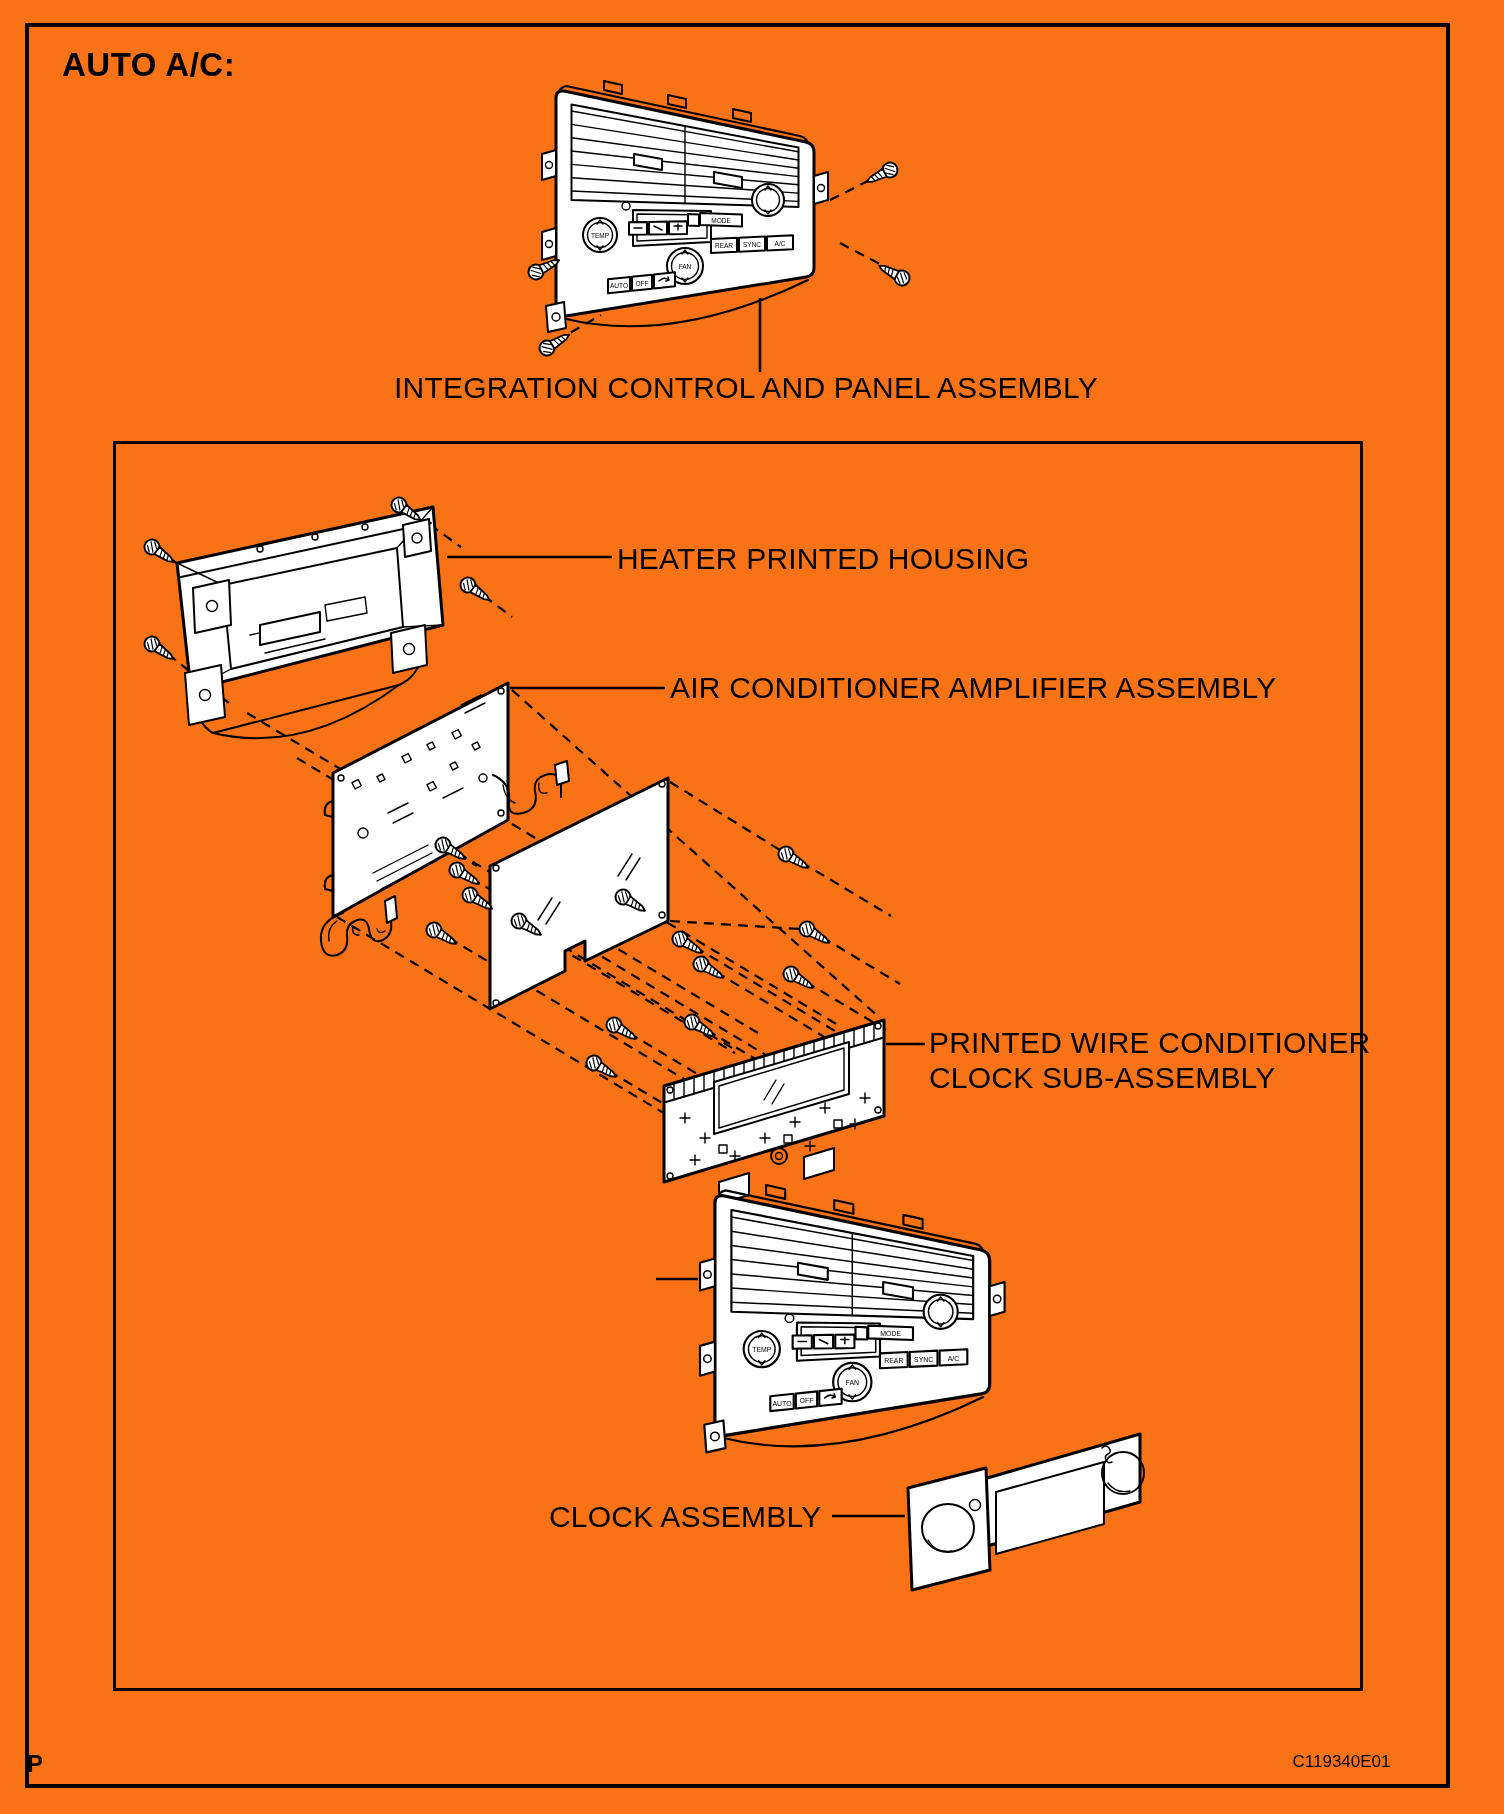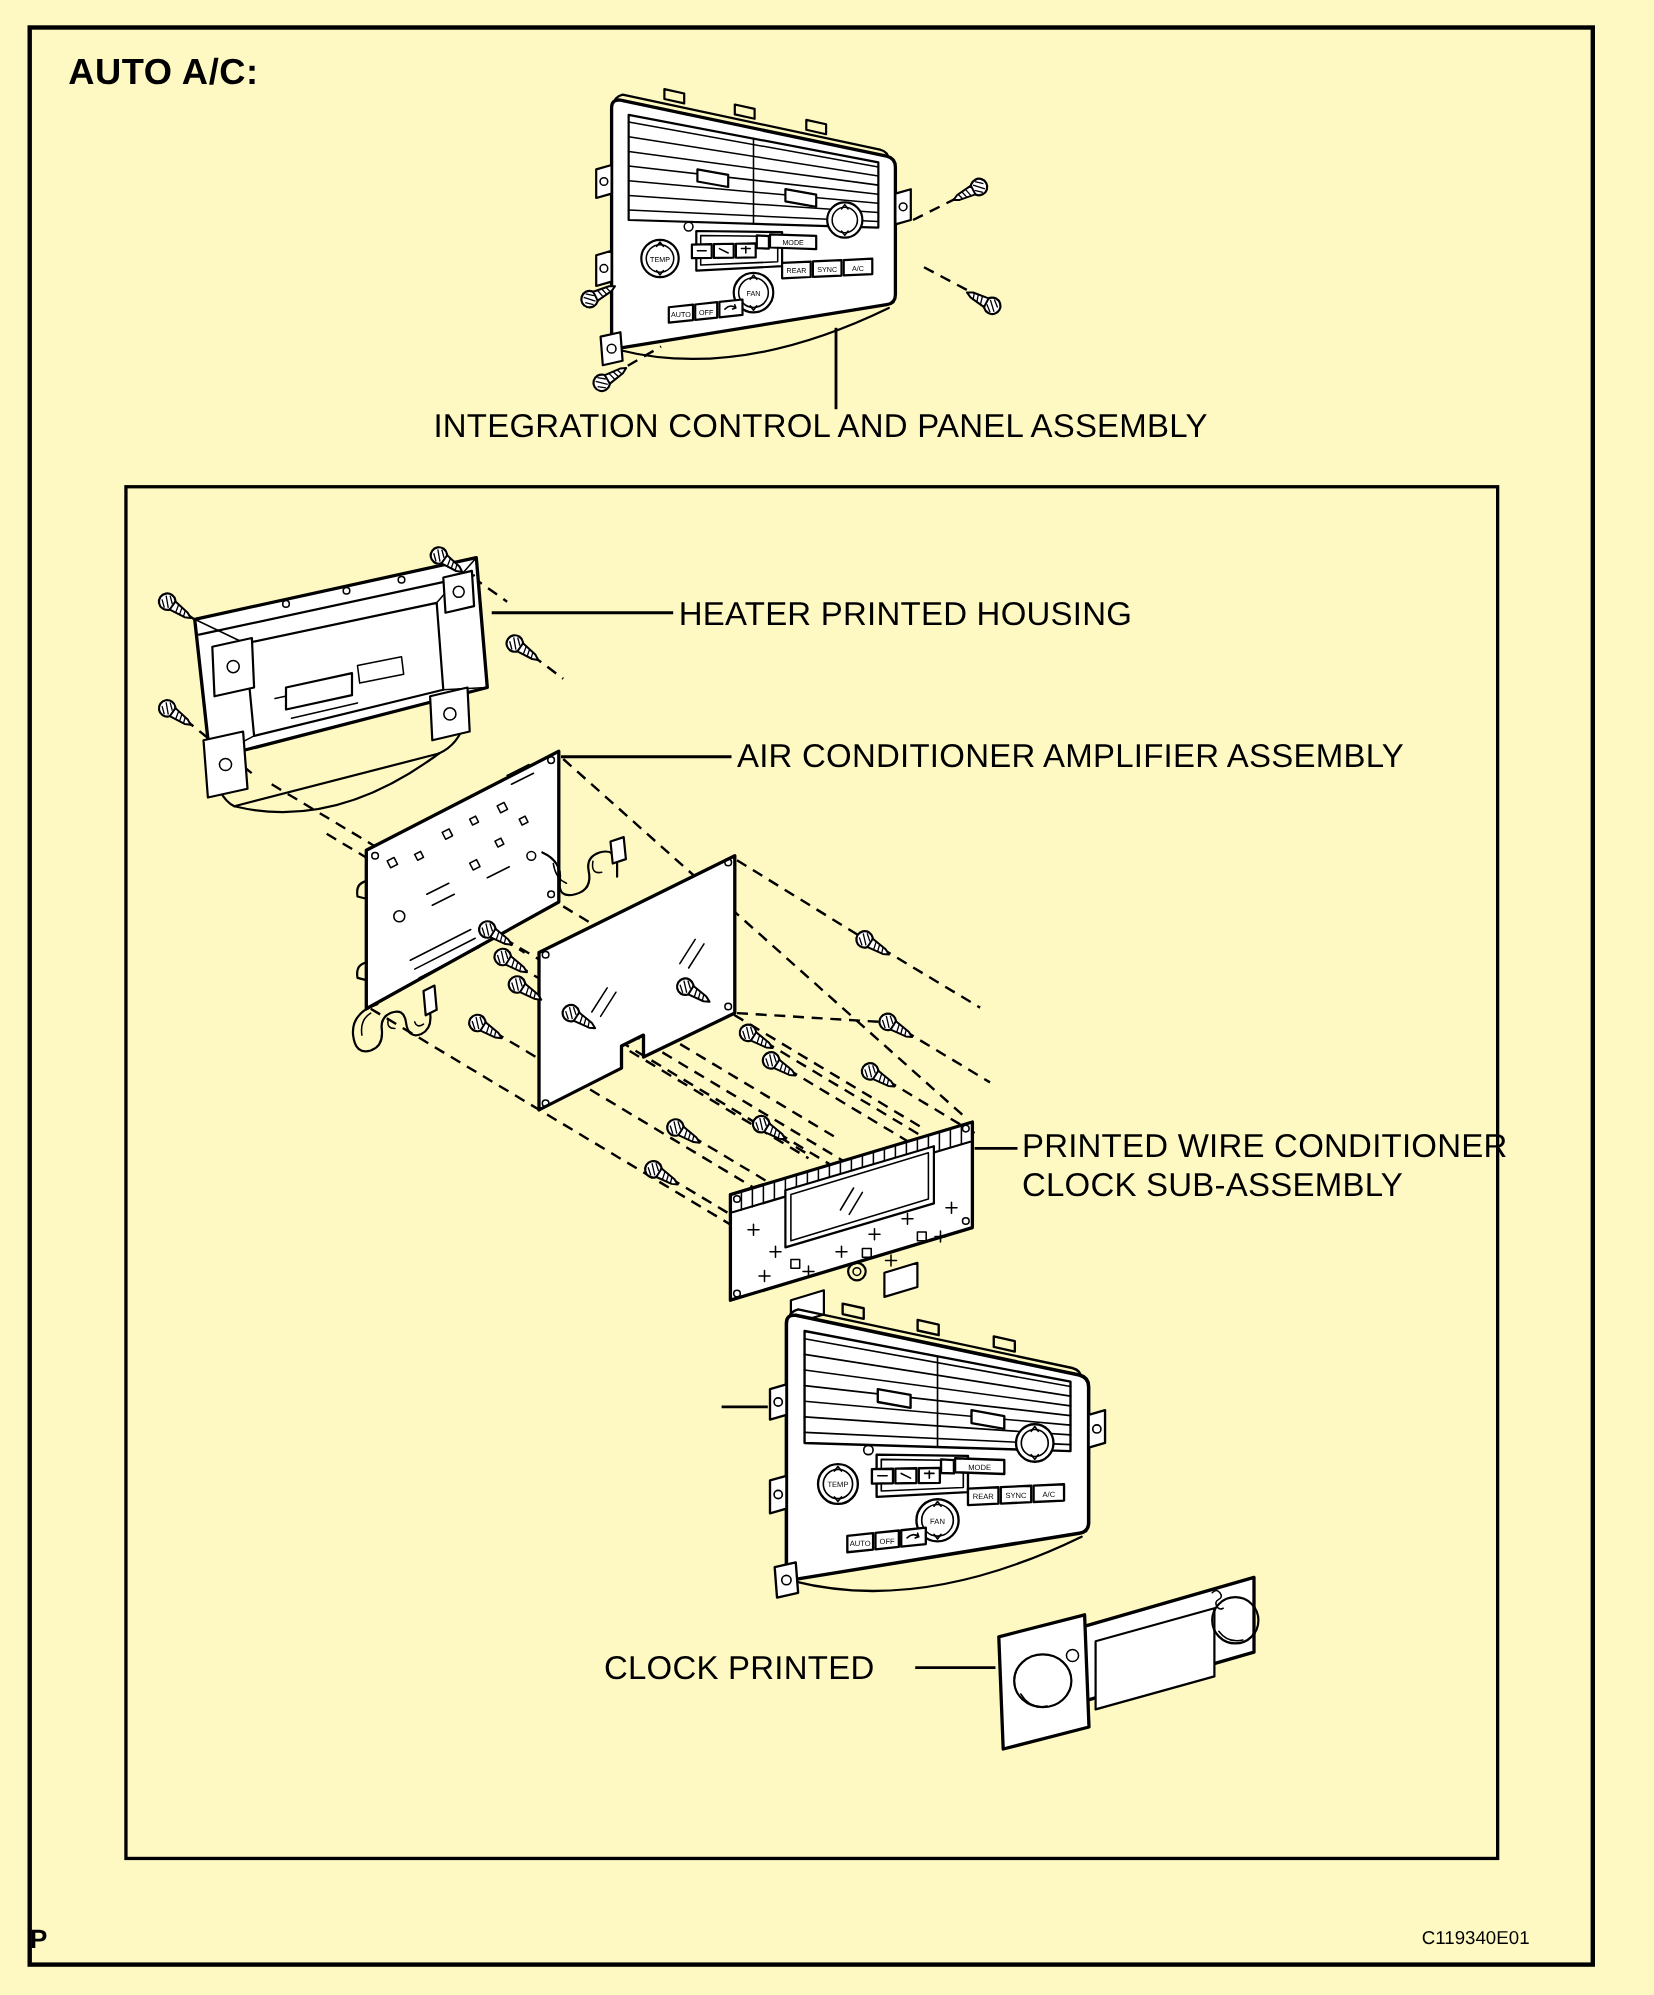--- a/index.html
+++ b/index.html
@@ -1,16 +1,16 @@
 <!DOCTYPE html>
 <html><head>
 <meta charset="utf-8">
 <style>
   html,body{margin:0;padding:0;background:#fff;}
-  #page{position:relative;width:1504px;height:1814px;background:#fef9c3;
+  #page{position:relative;width:1504px;height:1814px;background:#f97316;
         font-family:"Liberation Sans", sans-serif;color:#000;overflow:hidden;}
   #outer-border{position:absolute;left:25px;top:23px;width:1417px;height:1757px;
         border:4px solid #000;}
   #inner-box{position:absolute;left:113px;top:441px;width:1244px;height:1244px;
         border:3px solid #000;}
   .lbl{position:absolute;font-size:30px;line-height:34px;white-space:nowrap;
        letter-spacing:.2px;color:#000;}
   #page-title{position:absolute;left:62px;top:48px;font-size:33px;font-weight:bold;
        letter-spacing:.5px;}
   #figure-code{position:absolute;left:1240px;top:1752px;width:203px;text-align:center;
@@ -331,17 +331,17 @@
   <div class="lbl" style="left:394px;top:371px">INTEGRATION CONTROL AND PANEL ASSEMBLY</div>
 
   <div class="lbl" style="left:617px;top:542px">HEATER PRINTED HOUSING</div>
 
   <div class="lbl" style="left:670px;top:671px">AIR CONDITIONER AMPLIFIER ASSEMBLY</div>
 
   <div class="lbl" style="left:929px;top:1026px">PRINTED WIRE CONDITIONER</div>
   <div class="lbl" style="left:929px;top:1061px">CLOCK SUB-ASSEMBLY</div>
 
 
-  <div class="lbl" style="left:549px;top:1500px">CLOCK PRINTED</div>
+  <div class="lbl" style="left:549px;top:1500px">CLOCK ASSEMBLY</div>
 
   <div id="figure-code">C119340E01</div>
   <div id="page-letter">P</div>
 </div>
 
 </body></html>

